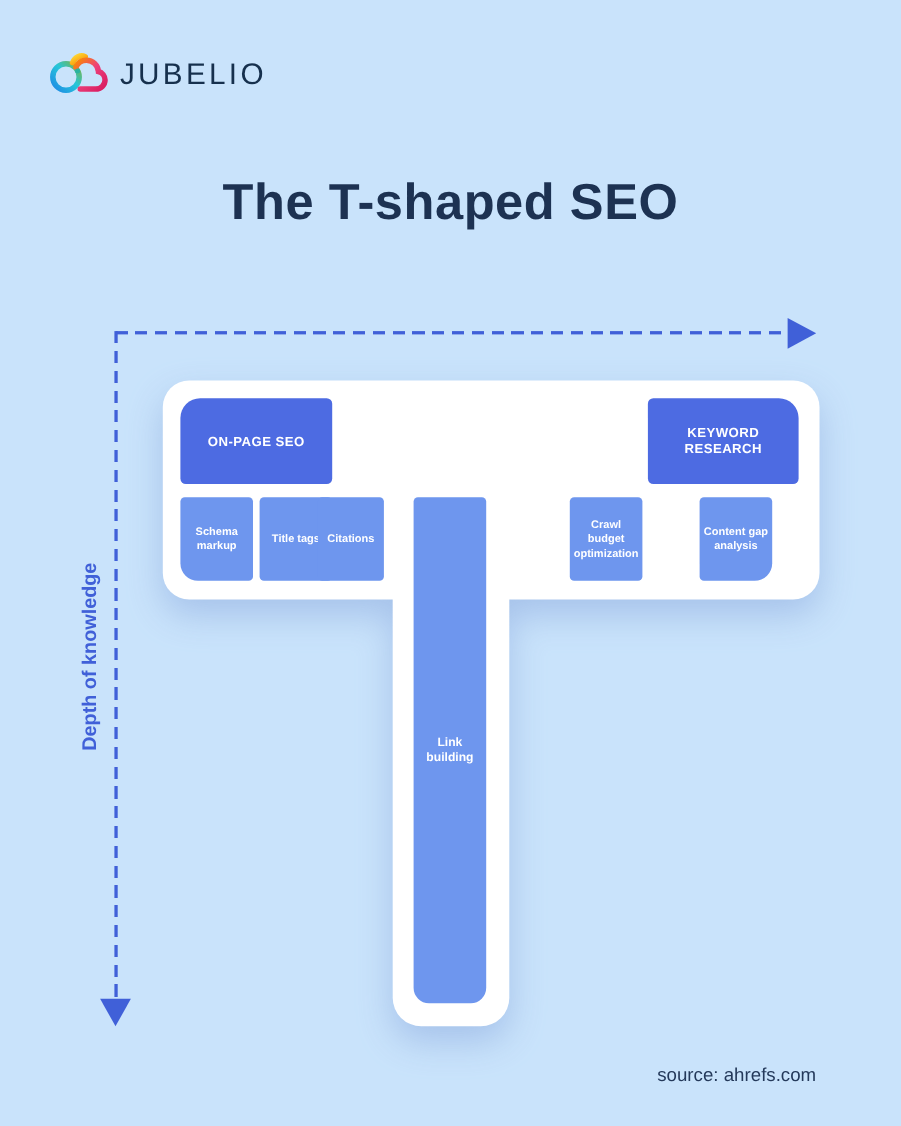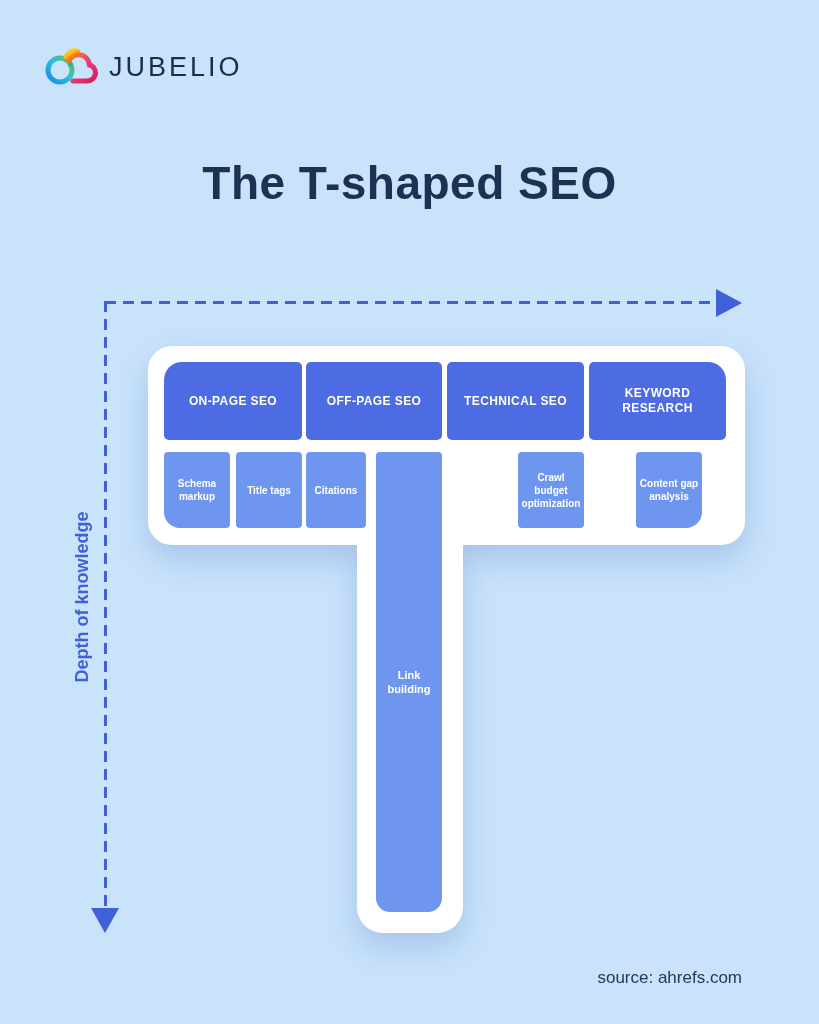--- a/index.html
+++ b/index.html
@@ -44,21 +44,21 @@
   .hdr1{left:164px;width:138px;border-top-left-radius:18px;}
   .hdr2{left:306px;width:136px;}
   .hdr3{left:447px;width:137px;}
   .hdr4{left:589px;width:137px;border-top-right-radius:18px;}
 
   .sub{position:absolute;top:452px;height:76px;background:var(--box-blue);color:#fff;
        display:flex;align-items:center;justify-content:center;text-align:center;
        font-size:10px;font-weight:bold;line-height:1.3;border-radius:4px;padding:0 3px;}
   .s1{left:164px;width:66px;border-bottom-left-radius:16px;}
   .s2{left:236px;width:66px;}
-  .s3{left:306px;width:60px;}
+  .s3{left:289px;width:60px;}
   .s4{left:447px;width:66px;}
   .s5{left:518px;width:66px;}
   .s6{left:589px;width:66px;}
   .s7{left:636px;width:66px;border-bottom-right-radius:16px;}
   .stem-box{left:376px;top:452px;width:66px;height:460px;border-radius:4px 4px 14px 14px;font-size:11px;}
 
   .source{position:absolute;top:968px;right:77px;font-size:17px;color:#24395a;}
 </style>
 </head>
 <body>
@@ -98,22 +98,20 @@
 
   <div class="d-label">Depth of knowledge</div>
   <div class="v-dash"></div>
   <div class="v-arrow"></div>
 
   <div class="tshape">
     <div class="bar"></div>
     <div class="stem"></div>
 
     <div class="hdr hdr1">ON-PAGE SEO</div>
-    <div class="hdr hdr2">OFF-PAGE SEO</div>
-    <div class="hdr hdr3">TECHNICAL SEO</div>
     <div class="hdr hdr4">KEYWORD RESEARCH</div>
 
     <div class="sub s1">Schema markup</div>
     <div class="sub s2">Title tags</div>
     <div class="sub s3">Citations</div>
     <div class="sub stem-box">Link building</div>
     <div class="sub s5">Crawl budget optimization</div>
     <div class="sub s7">Content gap analysis</div>
   </div>
 

